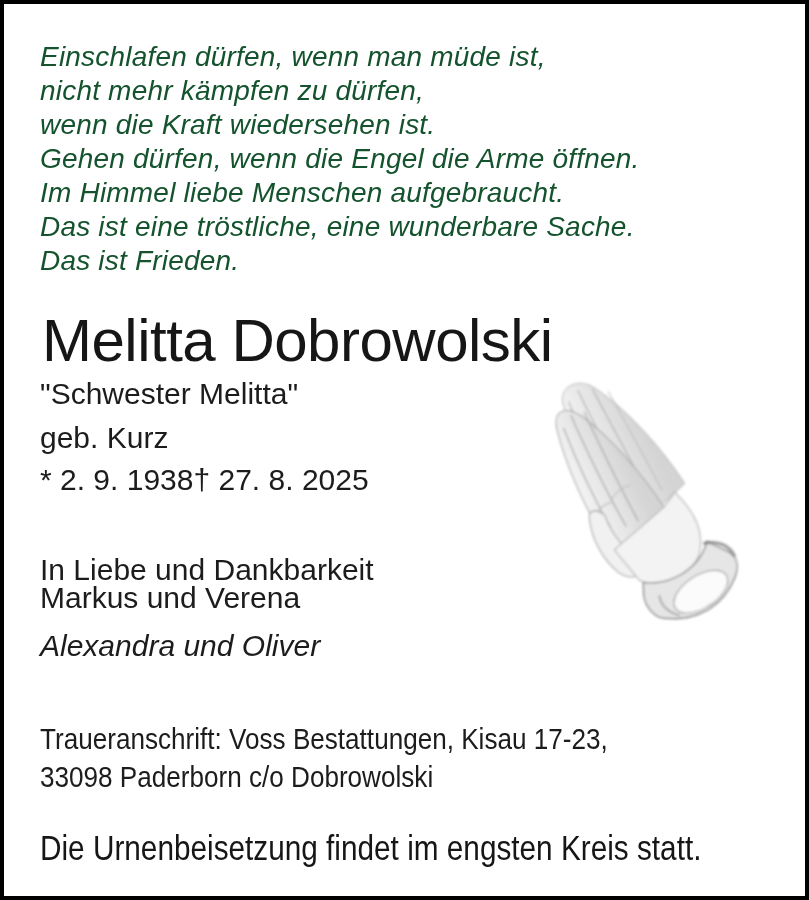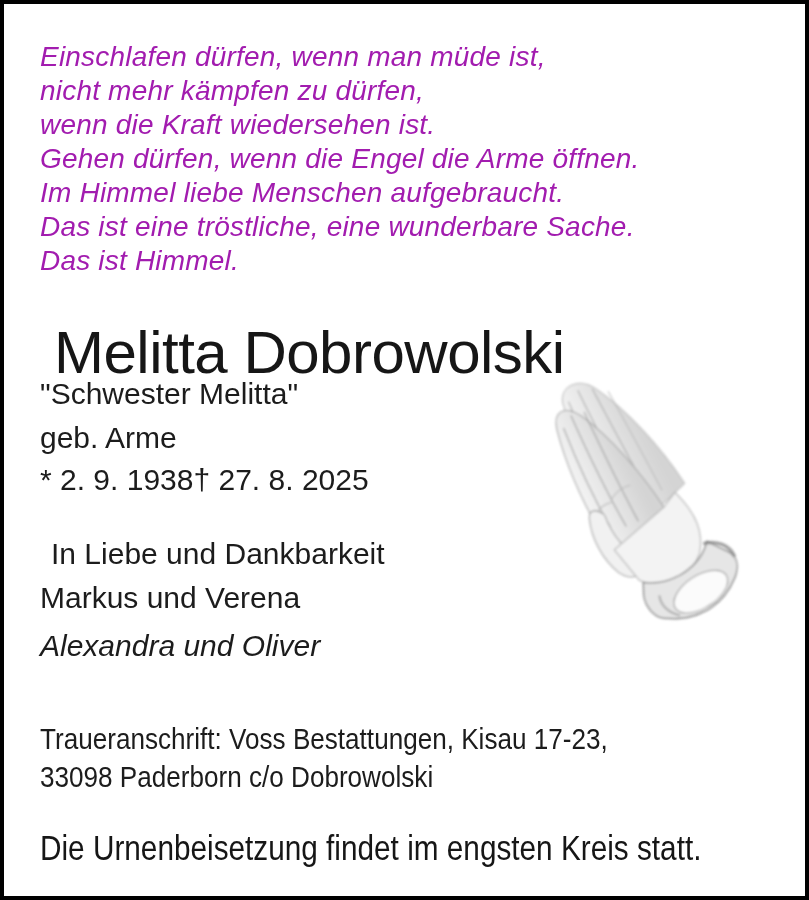--- a/index.html
+++ b/index.html
@@ -20,47 +20,47 @@
     color: #1a1a1a;
   }
   .poem {
     position: absolute;
     left: 36px;
     top: 36px;
     font-size: 28px;
     line-height: 34px;
     font-style: italic;
     font-weight: 400;
-    color: #a21caf;
+    color: #14532d;
     letter-spacing: 0.2px;
   }
   .name {
     position: absolute;
     left: 34px;
     top: 300px;
-    margin: 16px;
+    margin: 4px;
     font-size: 60px;
     line-height: 66px;
     font-weight: 400;
     letter-spacing: -0.5px;
     color: #161616;
   }
   .bodyline {
     position: absolute;
     left: 36px;
     font-size: 30px;
     line-height: 36px;
     font-weight: 400;
     color: #1c1c1c;
   }
   .nickname  { top: 372px; }
   .maiden    { top: 416px; }
   .dates     { top: 458px; }
   .dates .death { display: inline-block; }
-  .closing   { top: 532px; margin-left: 11px; }
+  .closing   { top: 548px; }
   .mourner1  { top: 576px; }
   .mourner2  { top: 624px; font-style: italic; }
   .address {
     position: absolute;
     left: 36px;
     top: 716px;
     font-size: 29px;
     line-height: 38px;
     color: #1c1c1c;
     transform: scaleX(0.9);
@@ -92,28 +92,28 @@
 
 <div class="page">
 
   <div class="poem">
     <div>Einschlafen dürfen, wenn man müde ist,</div>
     <div>nicht mehr kämpfen zu dürfen,</div>
     <div>wenn die Kraft wiedersehen ist.</div>
     <div>Gehen dürfen, wenn die Engel die Arme öffnen.</div>
     <div>Im Himmel liebe Menschen aufgebraucht.</div>
     <div>Das ist eine tröstliche, eine wunderbare Sache.</div>
-    <div>Das ist Himmel.</div>
+    <div>Das ist Frieden.</div>
   </div>
 
   <h1 class="name">Melitta Dobrowolski</h1>
 
   <div class="bodyline nickname">"Schwester Melitta"</div>
 
-  <div class="bodyline maiden">geb. Arme</div>
+  <div class="bodyline maiden">geb. Kurz</div>
 
   <div class="bodyline dates">
     <span>* 2. 9. 1938</span><span class="death">† 27. 8. 2025</span>
   </div>
 
   <div class="bodyline closing">In Liebe und Dankbarkeit</div>
 
   <div class="bodyline mourner1">Markus und Verena</div>
   <div class="bodyline mourner2">Alexandra und Oliver</div>
 

